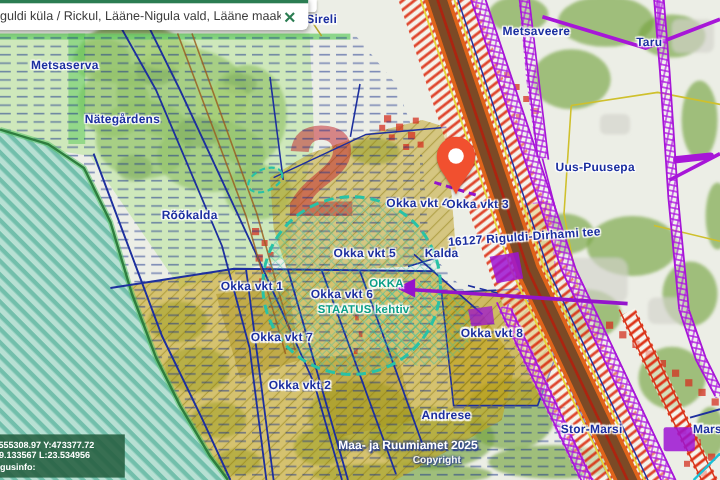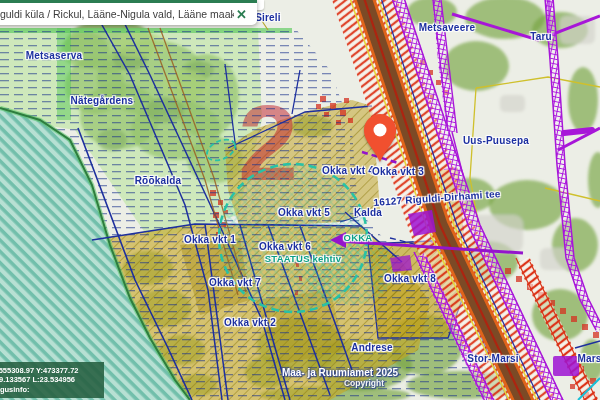--- a/index.html
+++ b/index.html
@@ -280,21 +280,21 @@
       <div class="map-label" style="left: 268px; top: 17px;">Sireli</div>
       <div class="map-label" style="left: 54px; top: 55px;">Metsaserva</div>
       <div class="map-label" style="left: 447px; top: 27px;">Metsaveere</div>
       <div class="map-label" style="left: 541px; top: 36px;">Taru</div>
       <div class="map-label" style="left: 102px; top: 100px;">Nätegårdens</div>
       <div class="map-label" style="left: 158px; top: 180px;">Rõõkalda</div>
       <div class="map-label" style="left: 348px; top: 170px;">Okka vkt 4</div>
       <div class="map-label" style="left: 398px; top: 171px;">Okka vkt 3</div>
       <div class="map-label" style="left: 304px; top: 212px;">Okka vkt 5</div>
       <div class="map-label" style="left: 368px; top: 212px;">Kalda</div>
-      <div class="map-label teal" style="left: 322px; top: 237px; margin-left: 36px;">OKKA</div>
+      <div class="map-label teal" style="left: 322px; top: 237px;">OKKA</div>
       <div class="map-label" style="left: 285px; top: 246px;">Okka vkt 6</div>
       <div class="map-label teal" style="left: 303px; top: 258px;">STAATUS kehtiv</div>
       <div class="map-label" style="left: 210px; top: 239px;">Okka vkt 1</div>
       <div class="map-label" style="left: 235px; top: 282px;">Okka vkt 7</div>
       <div class="map-label" style="left: 250px; top: 322px;">Okka vkt 2</div>
       <div class="map-label" style="left: 372px; top: 333px; margin-top: 14px;">Andrese</div>
       <div class="map-label" style="left: 410px; top: 278px;">Okka vkt 8</div>
       <div class="map-label" style="left: 496px; top: 140px;">Uus-Puusepa</div>
       <div class="map-label" style="left: 493px; top: 358px;">Stor-Marsi</div>
       <div class="map-label" style="left: 591px; top: 358px;">Marsi</div>

